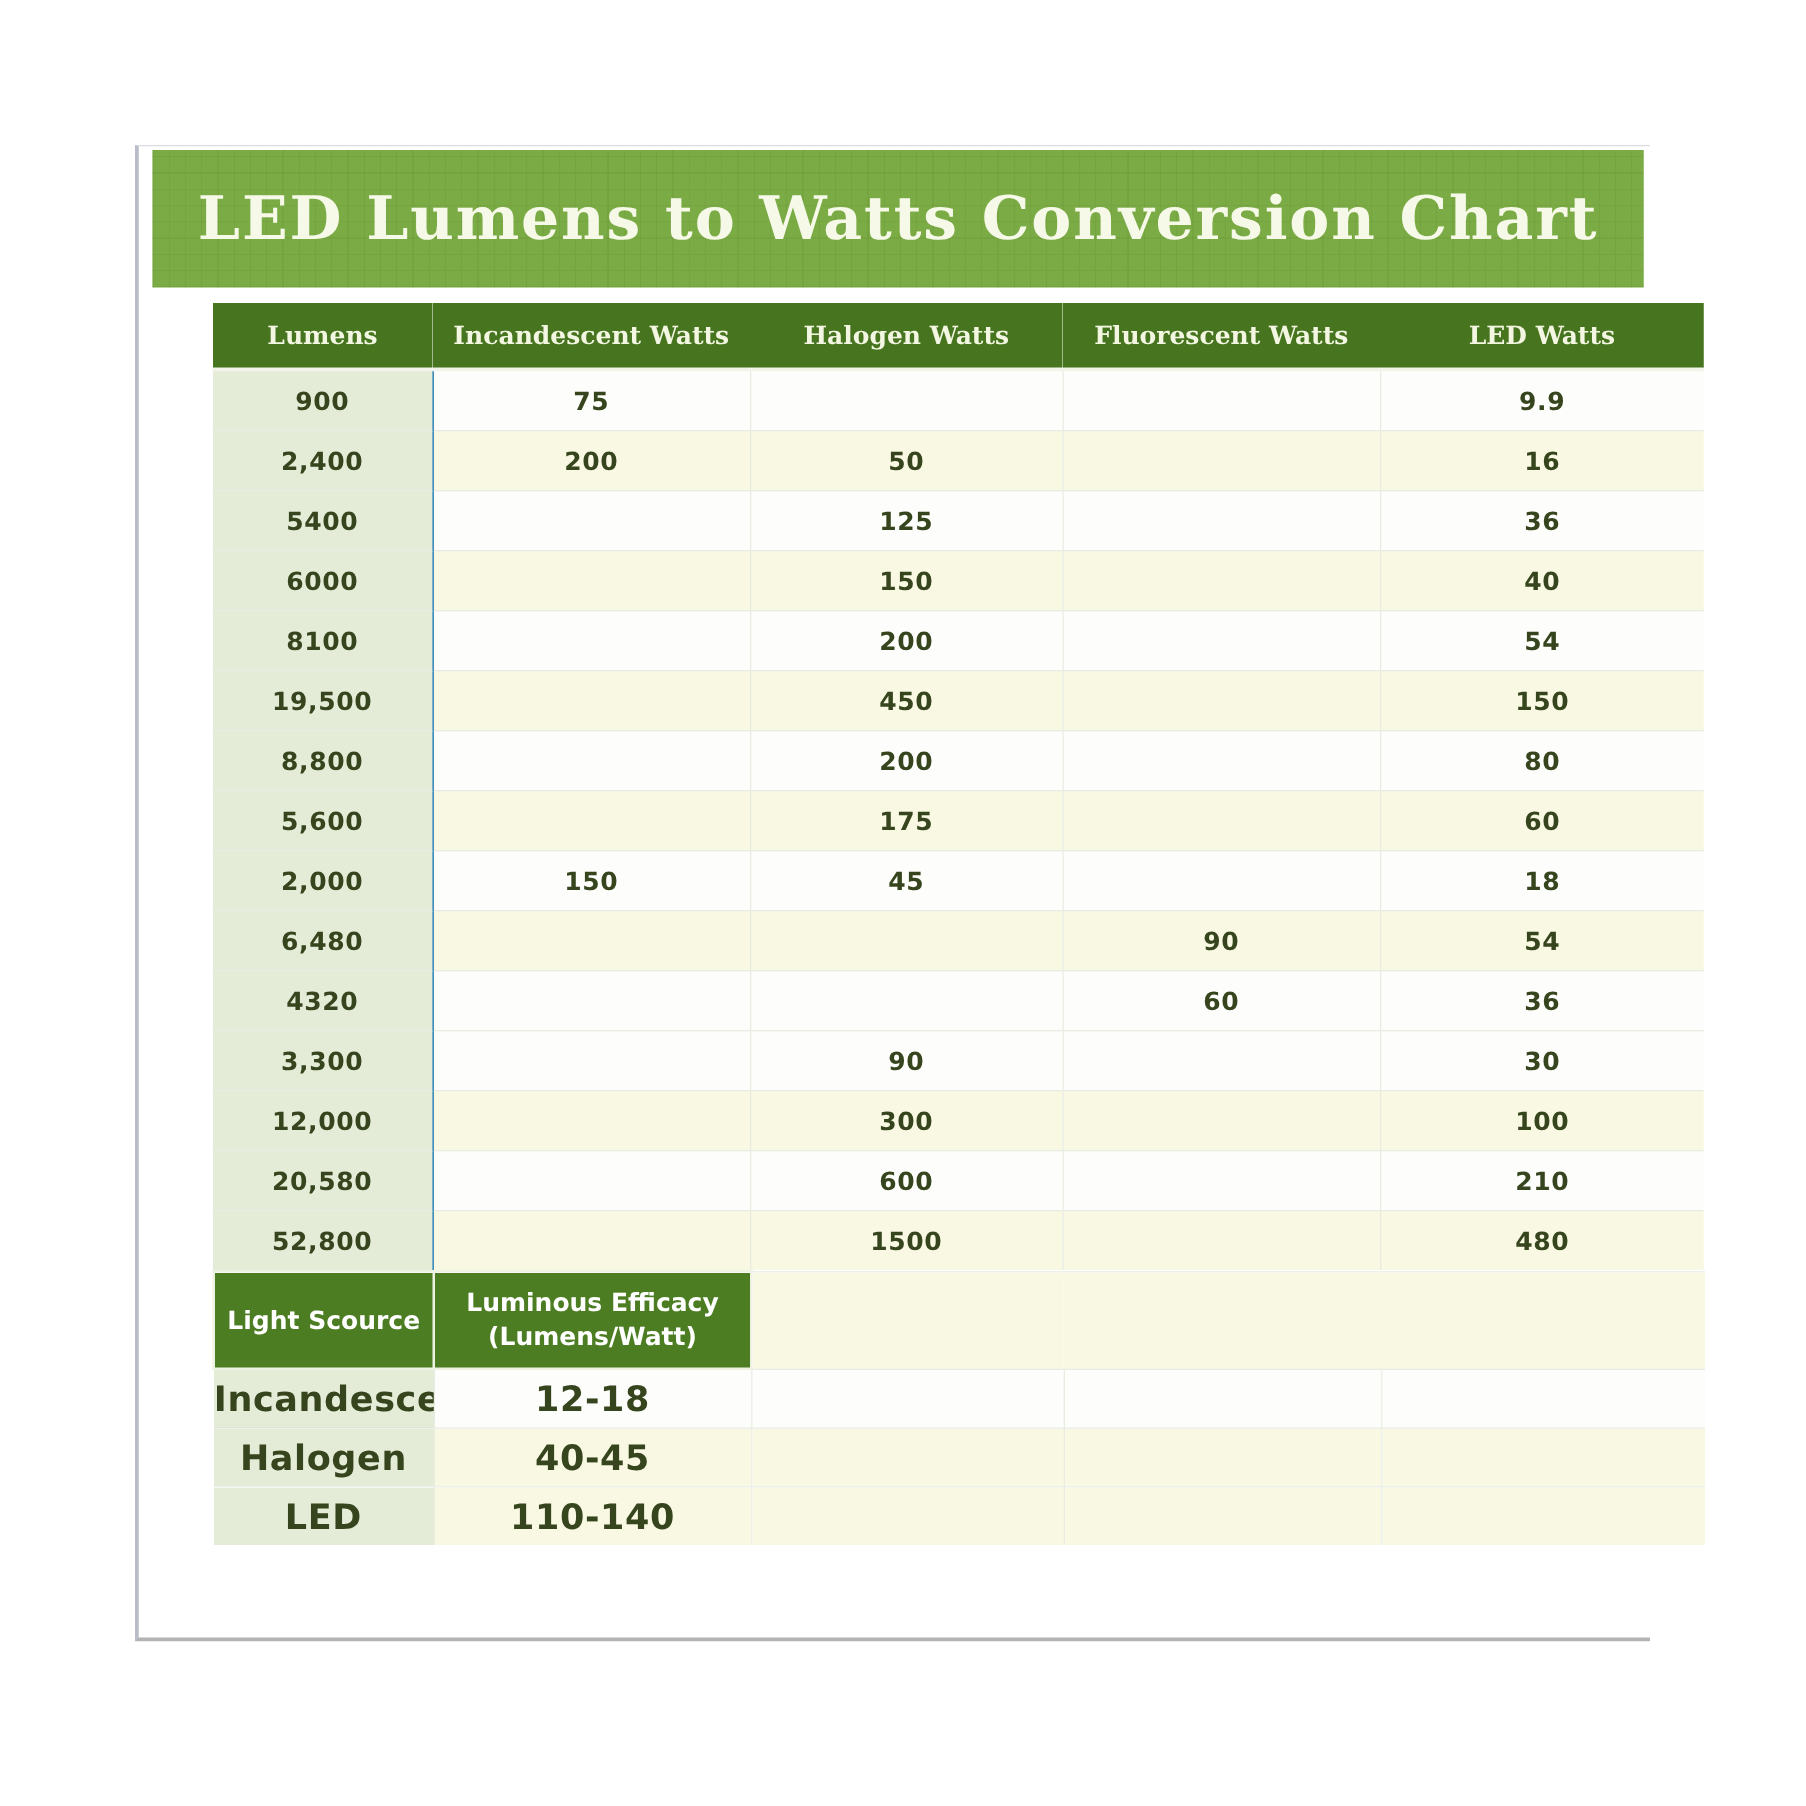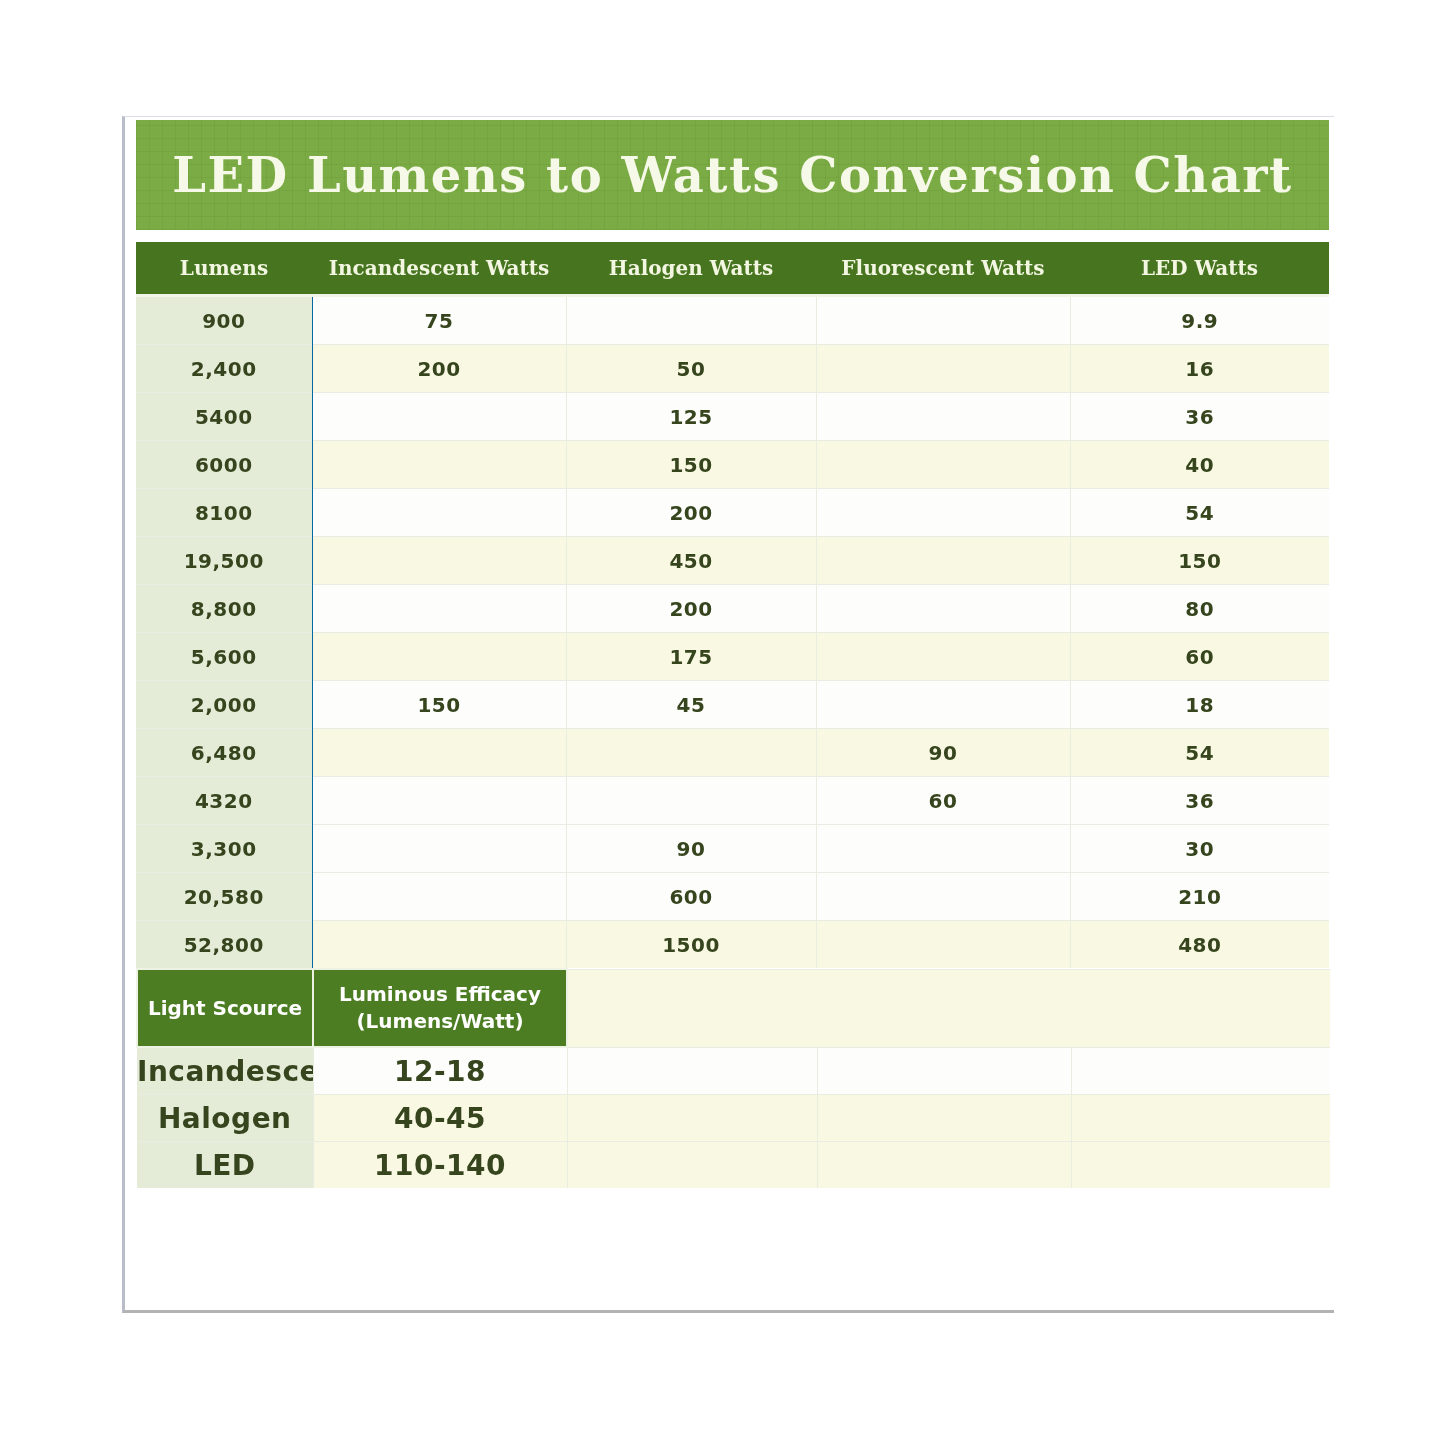--- a/index.html
+++ b/index.html
@@ -5,21 +5,21 @@
   html,body{margin:0;padding:0;background:#ffffff;}
   .page{
     position:relative;
     width:1445px;height:1445px;
     background:#ffffff;
     font-family:"DejaVu Sans","Liberation Sans",sans-serif;
     overflow:hidden;
   }
   .panel{
     position:absolute;
-    left:122px;top:116px;
+    left:108px;top:116px;
     width:1212px;height:1197px;
     border-left:3px solid #b9bcc9;
     border-bottom:3px solid #b3b3b3;
     border-top:1px solid #dcdde4;
     background:#ffffff;
     box-sizing:border-box;
     padding:3px 0 0 11px;
   }
   .banner{
     width:1193px;height:110px;
@@ -35,20 +35,21 @@
     font-family:"DejaVu Serif","Liberation Serif",serif;
     font-weight:700;
     font-size:48px;
     letter-spacing:1.5px;
     color:#f6f9e8;
   }
   table{
     border-collapse:collapse;
     table-layout:fixed;
     width:1193px;
+    margin-left:48px;
   }
   col.c1{width:176px;}
   col.c2{width:254px;}
   col.c3{width:250px;}
   col.c4{width:254px;}
   col.c5{width:259px;}
   th,td{
     text-align:center;
     vertical-align:middle;
     padding:0;
@@ -212,20 +213,27 @@
             <td>60</td>
             <td>36</td>
           </tr>
           <tr class="row-white">
             <td class="c-label">3,300</td>
             <td></td>
             <td>90</td>
             <td></td>
             <td>30</td>
           </tr>
+          <tr class="row-cream">
+            <td class="c-label">12,000</td>
+            <td></td>
+            <td>300</td>
+            <td></td>
+            <td>100</td>
+          </tr>
           <tr class="row-white">
             <td class="c-label">20,580</td>
             <td></td>
             <td>600</td>
             <td></td>
             <td>210</td>
           </tr>
           <tr class="row-cream">
             <td class="c-label">52,800</td>
             <td></td>

